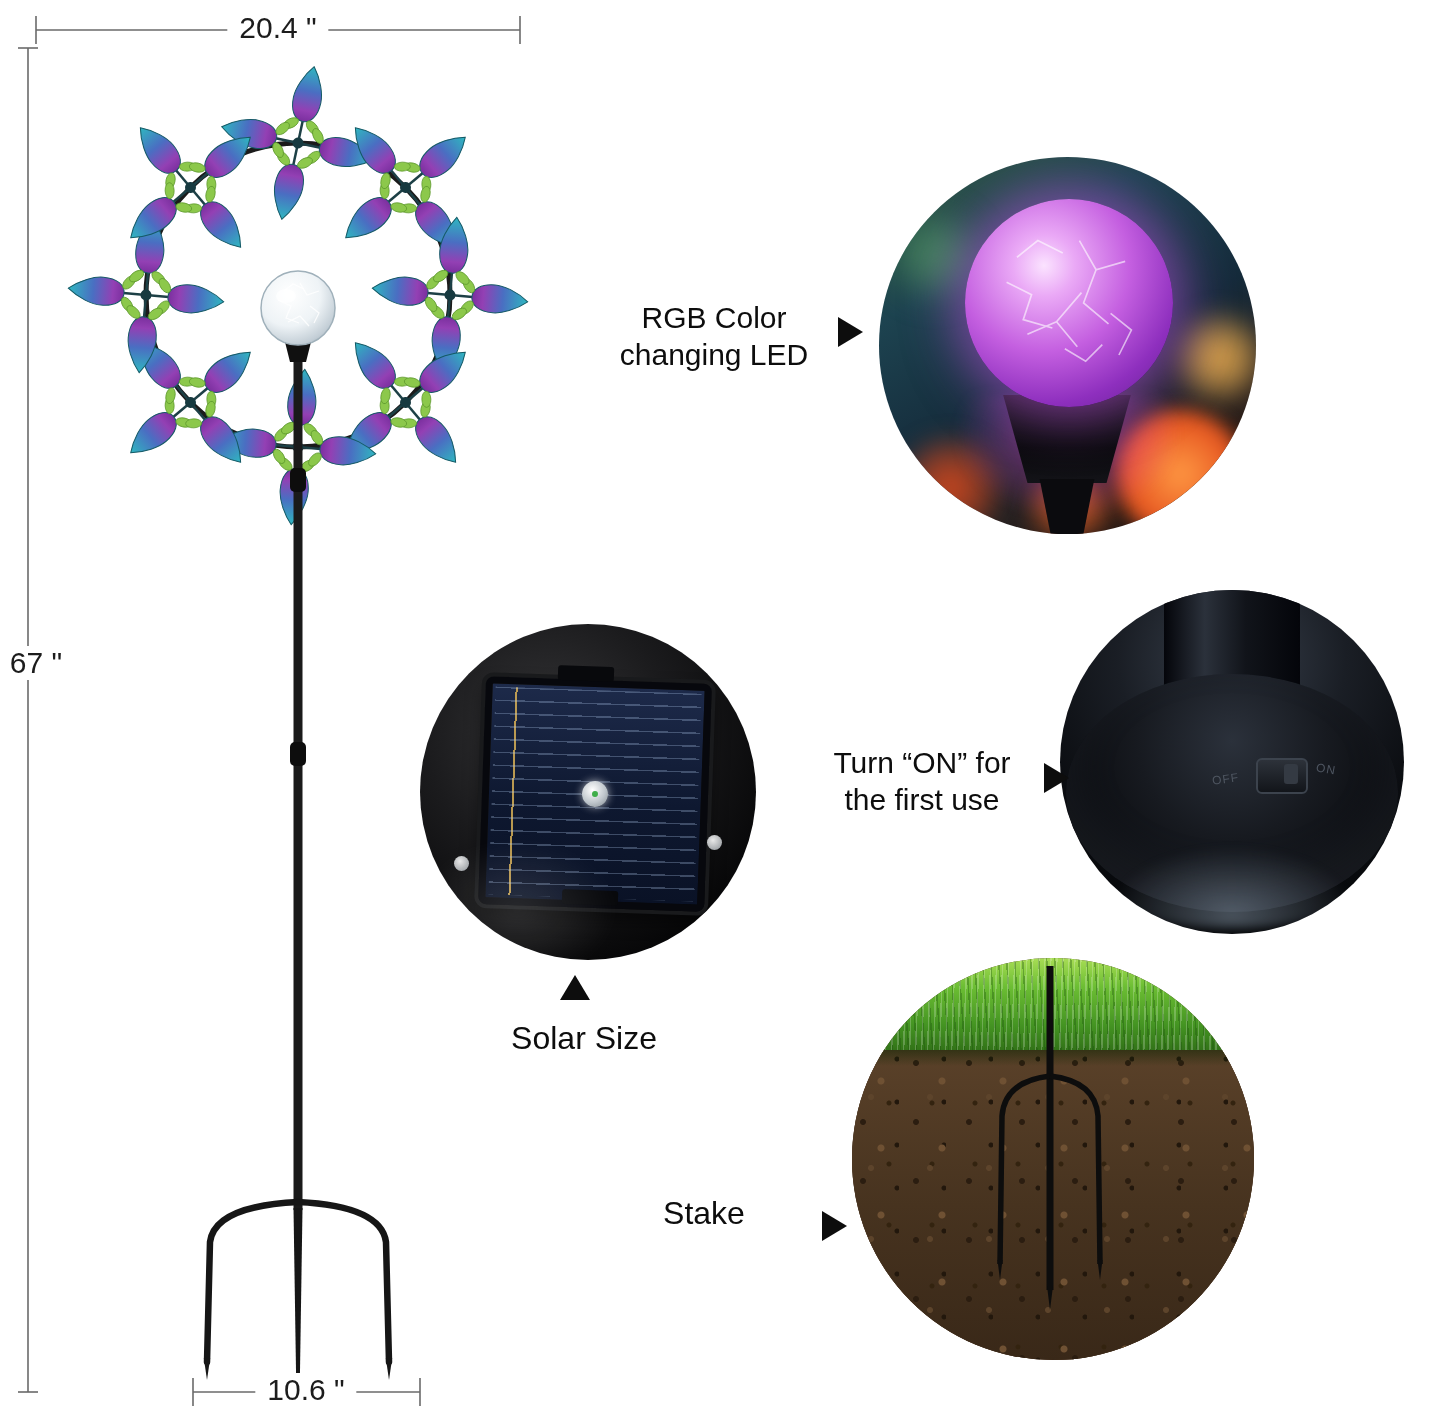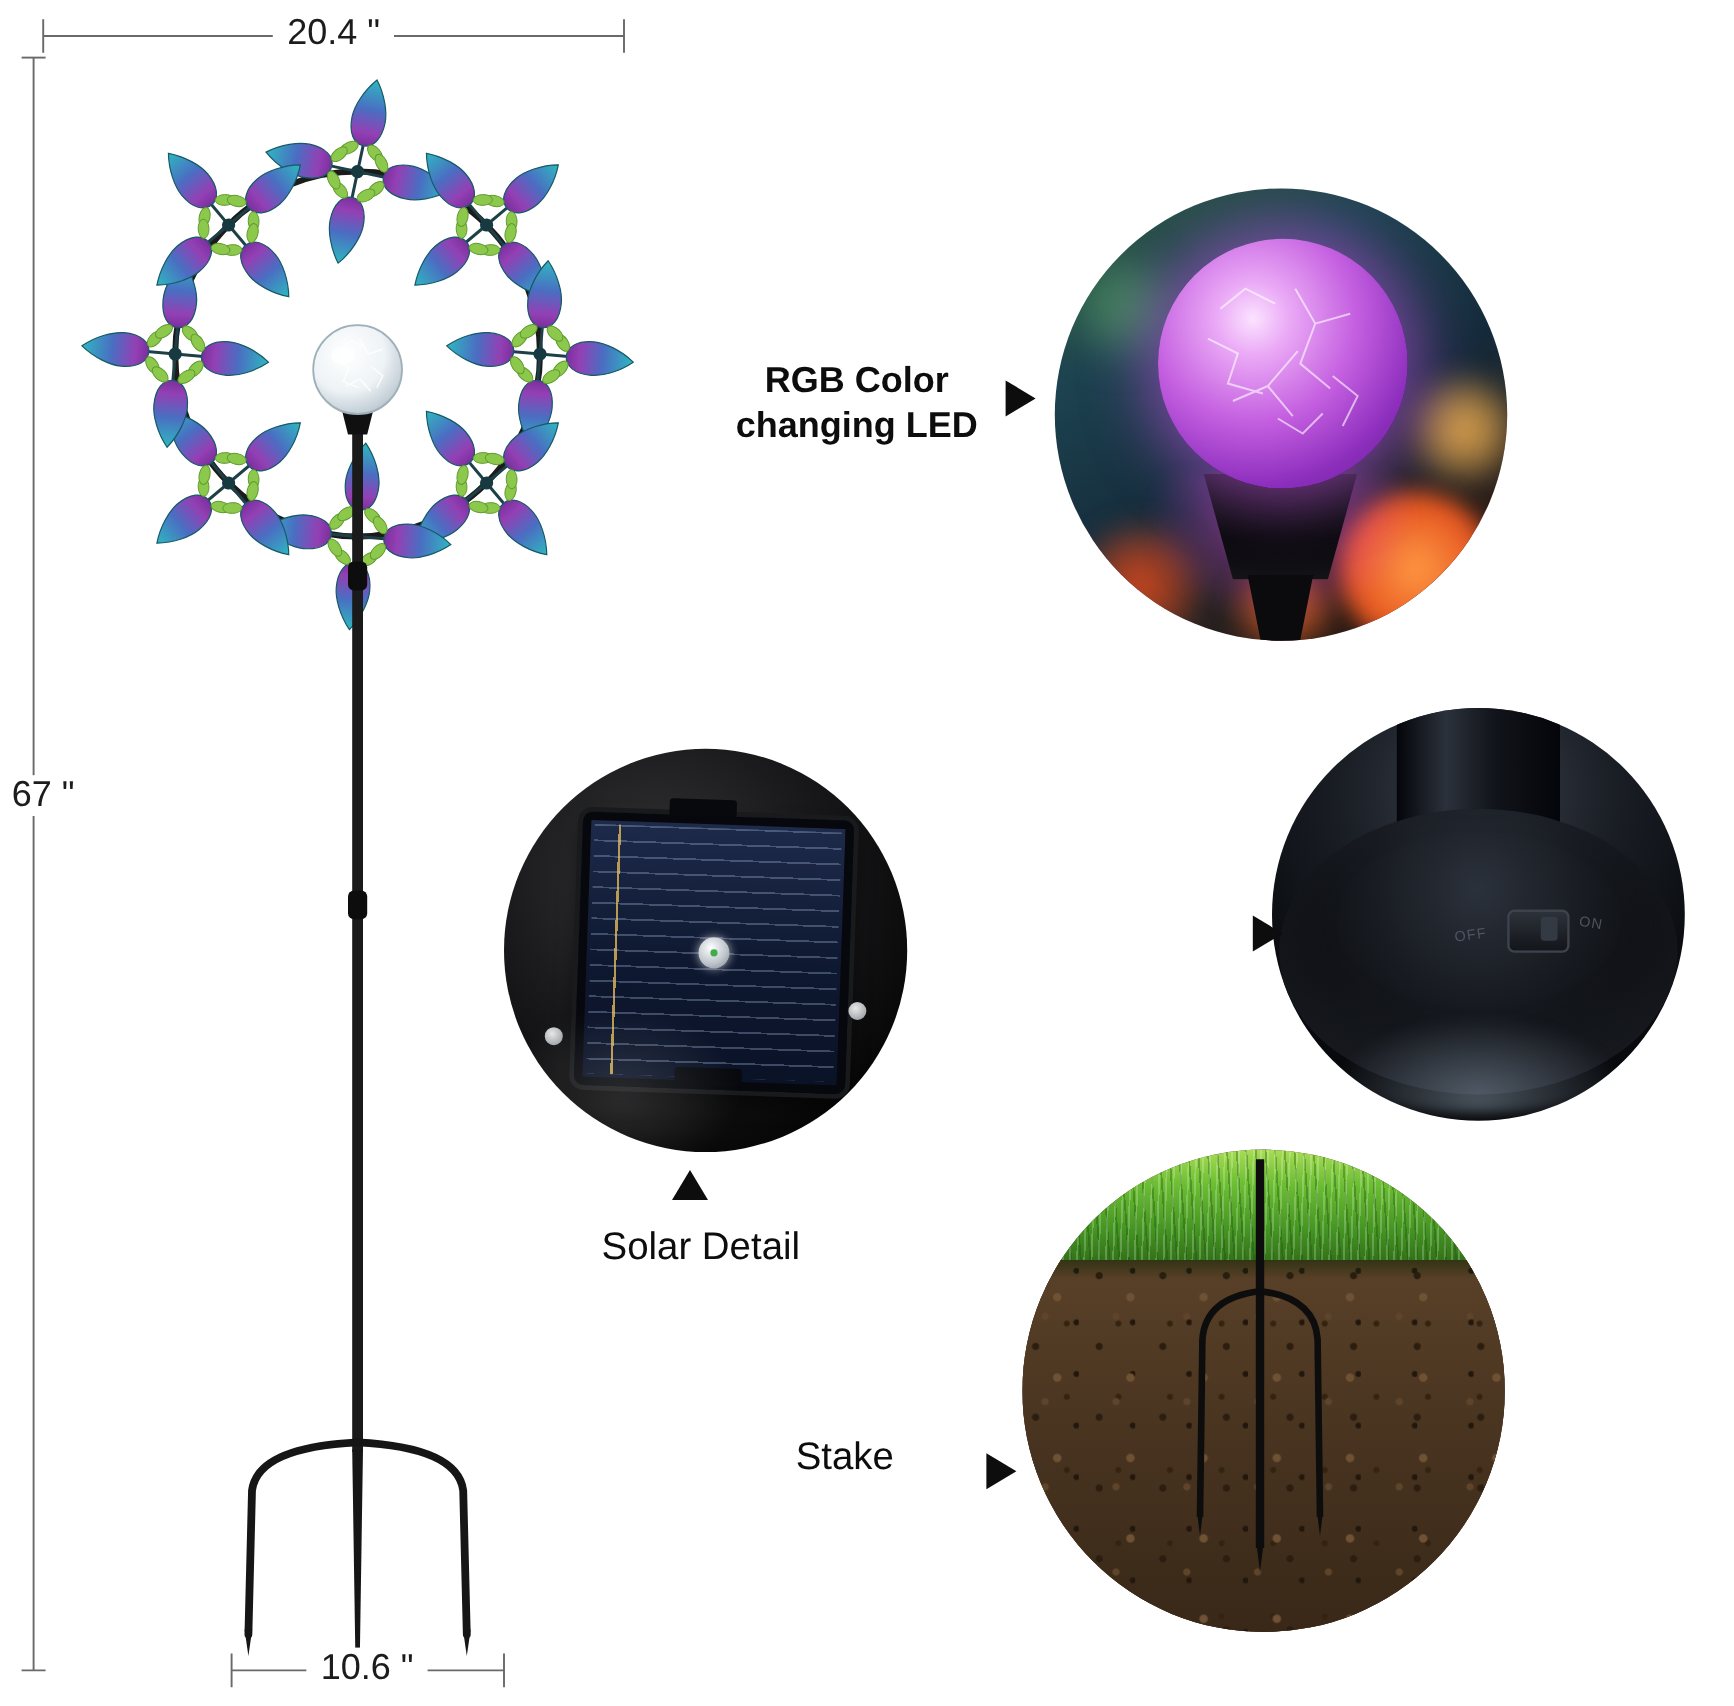--- a/index.html
+++ b/index.html
@@ -12,21 +12,21 @@
 
   
   .dim-label{position:absolute;font-size:30px;color:#1c1c1c;background:#fff;padding:0 12px;
              transform:translateX(-50%);white-space:pre;}
   #dim-w{left:278px;top:11px;}
   #dim-h{left:36px;top:646px;}
   #dim-b{left:306px;top:1373px;}
 
   
   .co{position:absolute;text-align:center;font-size:30px;line-height:37px;color:#0d0d0d;}
-  #co-led{left:598px;top:299px;width:232px;font-weight:bold;}
+  #co-led{left:598px;top:299px;width:232px;}
   #co-switch{left:804px;top:744px;width:236px;}
   #co-solar{left:466px;top:1020px;width:236px;font-size:32px;}
   #co-stake{left:590px;top:1193px;width:228px;font-size:32px;line-height:41px;}
 
   .arrow-right{position:absolute;width:0;height:0;border-top:15px solid transparent;
                border-bottom:15px solid transparent;border-left:25px solid #0d0d0d;}
   .arrow-up{position:absolute;width:0;height:0;border-left:15px solid transparent;
             border-right:15px solid transparent;border-bottom:25px solid #0d0d0d;}
   #ar-led{left:838px;top:317px;}
   #ar-switch{left:1044px;top:763px;}
@@ -270,25 +270,29 @@
       <polygon points="245.5,302 250.5,302 248,322" fill="#0d0d0d"></polygon>
     </svg>
   </div>
 
   <div class="co" id="co-led">
     <div>RGB Color</div>
     <div>changing LED</div>
   </div>
   <div class="arrow-right" id="ar-led"></div>
 
+  <div class="co" id="co-switch">
+    <div>Turn “ON” for</div>
+    <div>the first use</div>
+  </div>
   <div class="arrow-right" id="ar-switch"></div>
 
   <div class="arrow-up" id="ar-solar"></div>
   <div class="co" id="co-solar">
-    <div>Solar Detail</div>
+    <div>Solar Size</div>
   </div>
 
   <div class="co" id="co-stake">
     <div>Stake</div>
   </div>
   <div class="arrow-right" id="ar-stake"></div>
 
 </div>
 
 </body></html>

